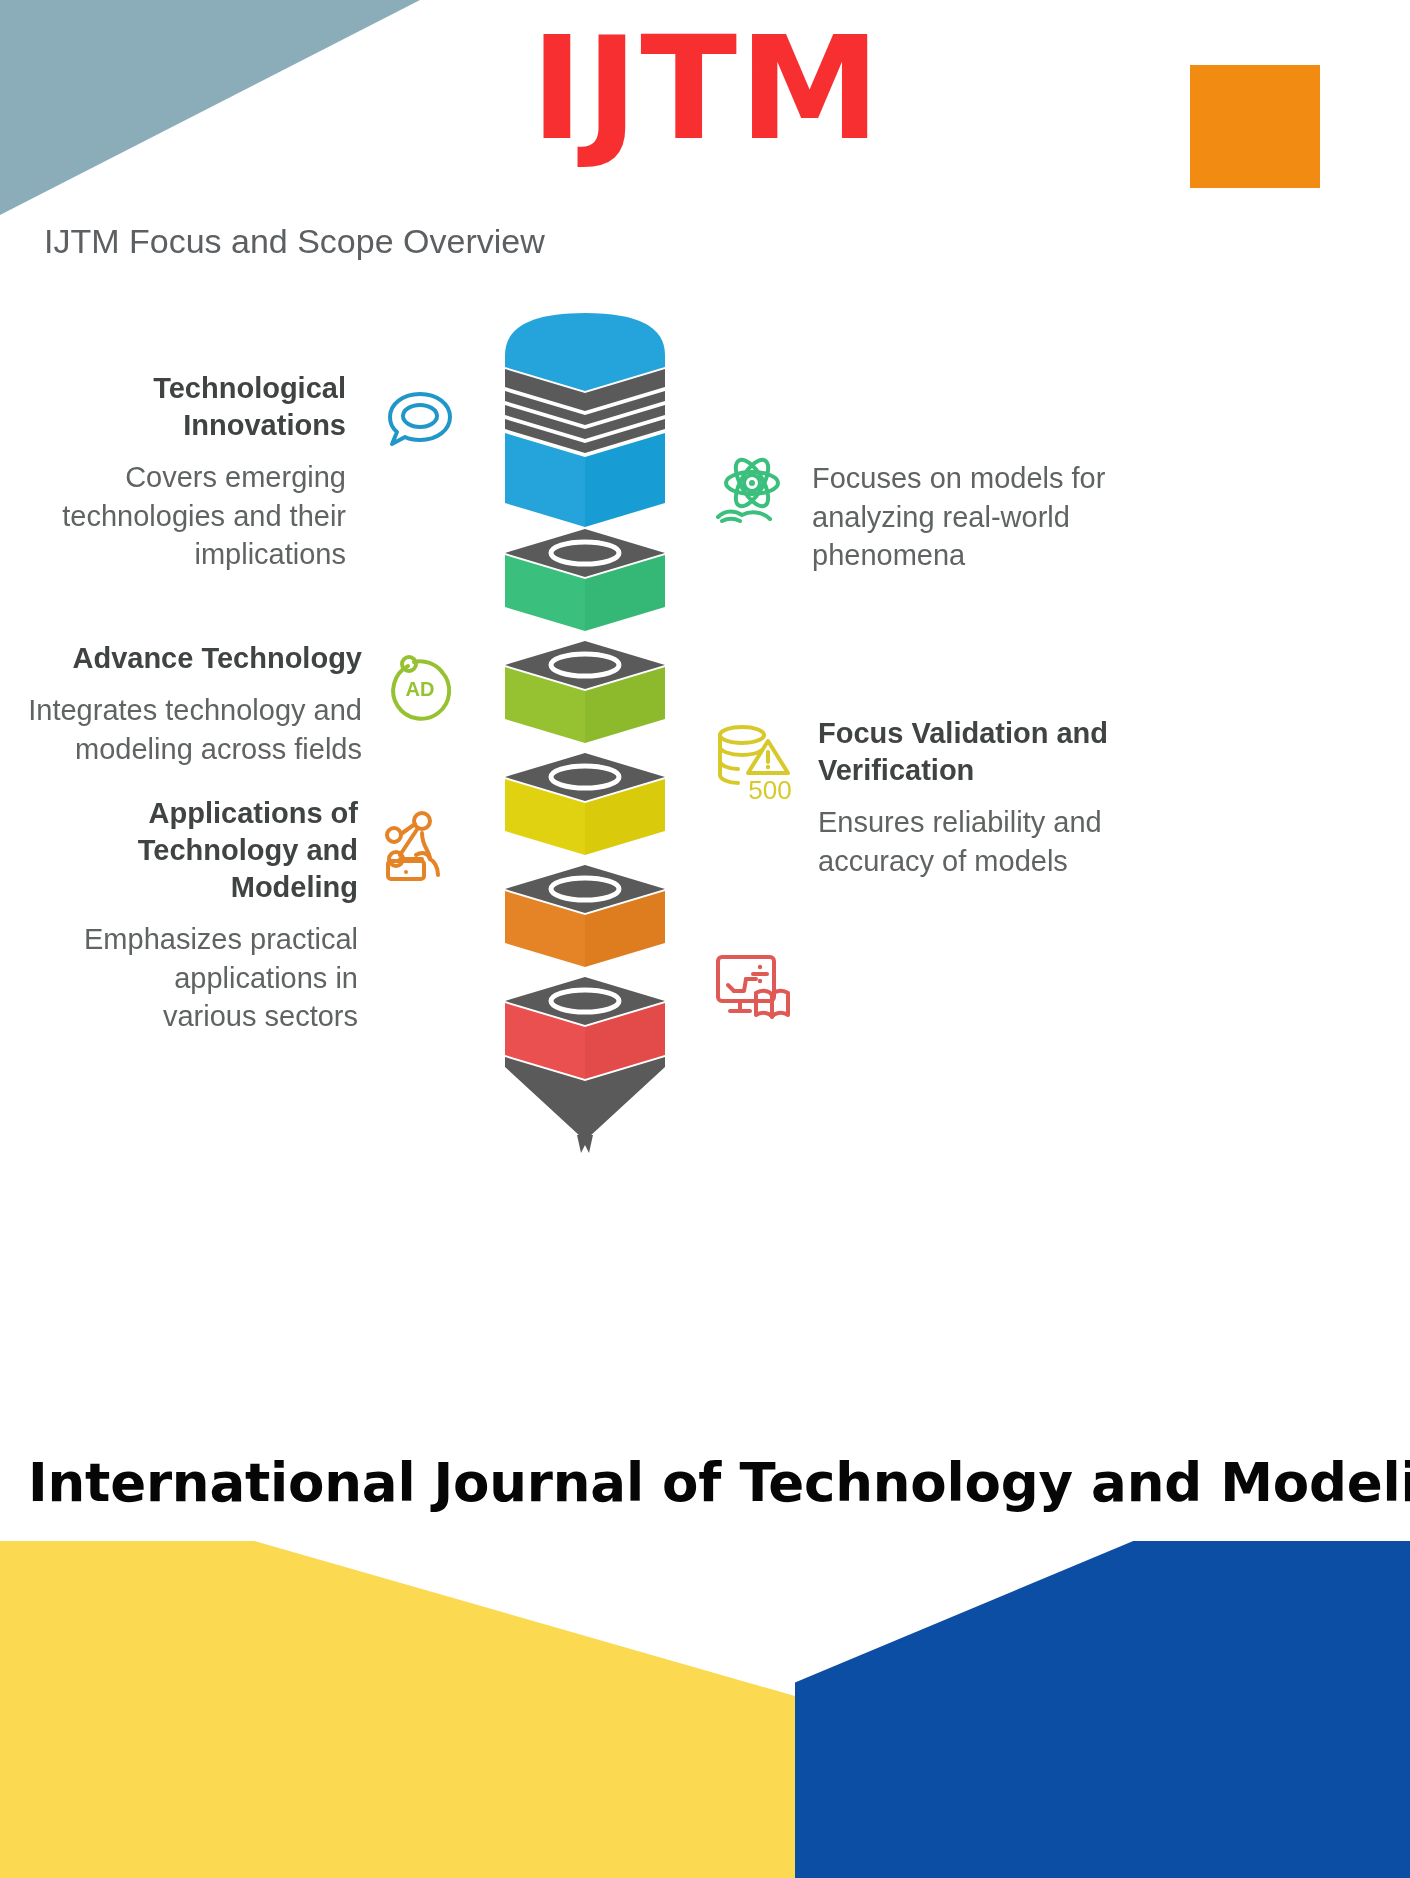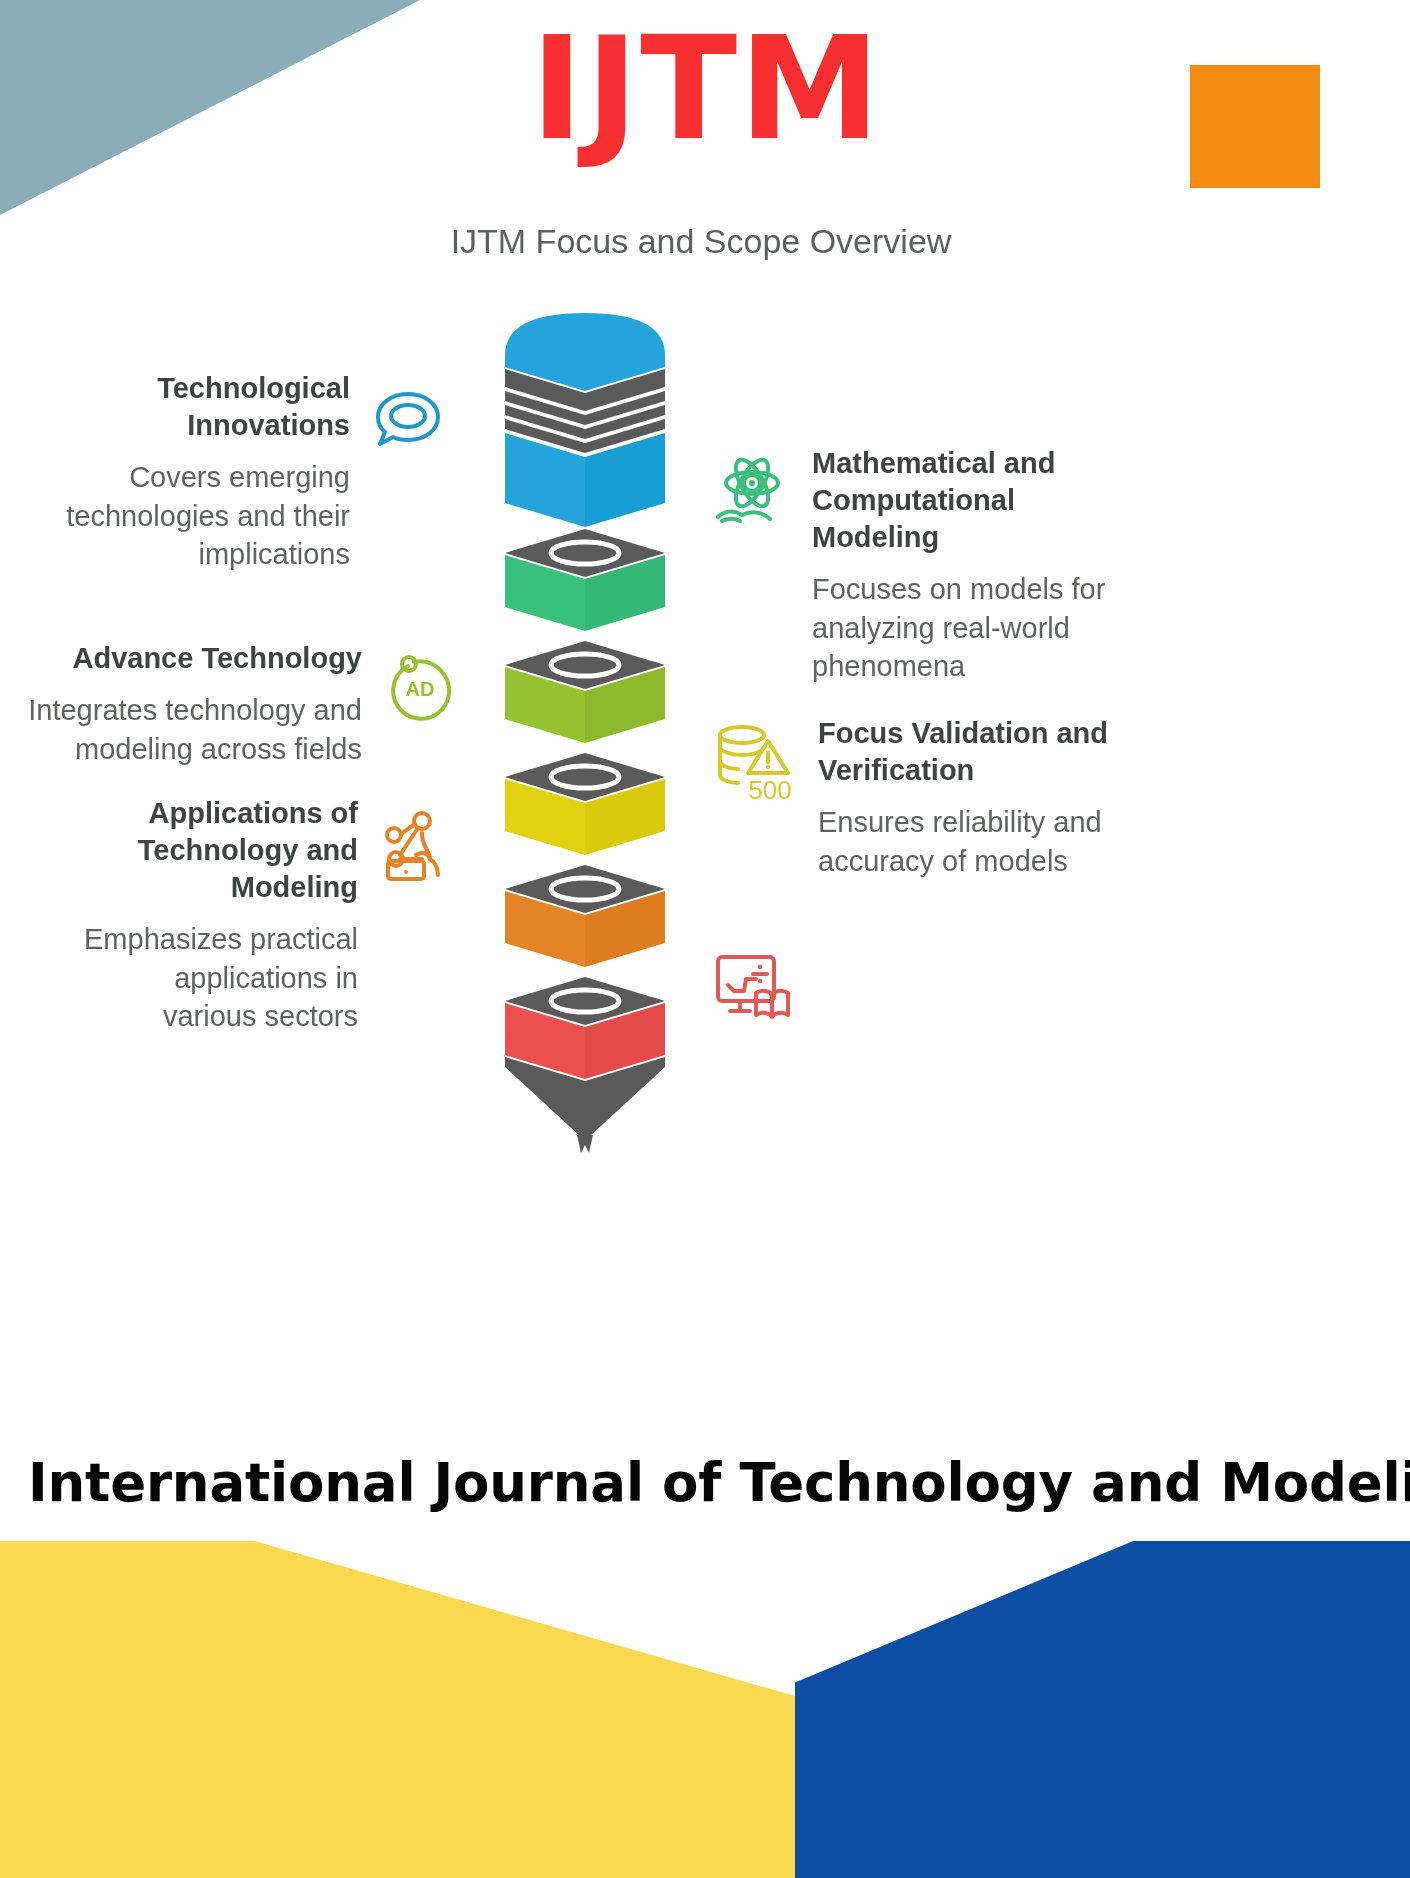--- a/index.html
+++ b/index.html
@@ -55,24 +55,24 @@
     font-size: 142px;
     line-height: 1;
     font-weight: 700;
     letter-spacing: 2px;
     color: #f72f30;
     font-family: "DejaVu Sans", sans-serif;
   }
   #subtitle {
     position: absolute;
     left: 0; right: 8px; top: 222px;
-    text-align: center;
     font-size: 34px;
     color: #5c6063;
     font-weight: 400;
+    padding-left: 44px;
   }
 
   
   #funnel {
     position: absolute;
     left: 465px;
     top: 295px;
     width: 240px;
     height: 880px;
   }
@@ -104,21 +104,21 @@
   .entry.right {
     display: flex;
     flex-direction: row;
     align-items: flex-start;
     justify-content: flex-start;
   }
   .entry.left .eicon { margin-left: 18px; margin-top: 8px; flex: 0 0 auto; }
   .entry.right .eicon { margin-right: 18px; margin-top: 4px; flex: 0 0 auto; }
 
   
-  #entry-tech-innovations { left: 48px; top: 370px; width: 400px; }
+  #entry-tech-innovations { left: 60px; top: 370px; width: 400px; gap: 16px; }
   #entry-advance-technology { left: 20px; top: 640px; width: 440px; }
   #entry-applications { left: 80px; top: 795px; width: 380px; }
 
   
   #entry-math-modeling { left: 710px; top: 445px; width: 440px; }
   #entry-model-validation { left: 710px; top: 715px; width: 450px; }
   #entry-education-tech { left: 710px; top: 945px; width: 450px; }
 
   .entry.left .etext { width: 100%; }
   .entry.right .etext { width: 100%; }
@@ -266,21 +266,20 @@
         <circle cx="42" cy="34" r="8" fill="none" stroke="#3bbf7d" stroke-width="4"></circle>
         <circle cx="42" cy="34" r="3" fill="#3bbf7d"></circle>
         <ellipse cx="42" cy="34" rx="26" ry="11" fill="none" stroke="#3bbf7d" stroke-width="4"></ellipse>
         <ellipse cx="42" cy="34" rx="26" ry="11" fill="none" stroke="#3bbf7d" stroke-width="4" transform="rotate(60 42 34)"></ellipse>
         <ellipse cx="42" cy="34" rx="26" ry="11" fill="none" stroke="#3bbf7d" stroke-width="4" transform="rotate(-60 42 34)"></ellipse>
         <path d="M8 68 C16 60 26 62 32 66 C40 62 52 62 60 70" fill="none" stroke="#3bbf7d" stroke-width="4" stroke-linecap="round"></path>
         <path d="M12 72 C20 68 26 70 30 72" fill="none" stroke="#3bbf7d" stroke-width="4" stroke-linecap="round"></path>
       </svg>
     </div>
     <div class="etext">
-      <p class="etitle">Mathematical and Computational Modeling</p>
       <p class="edesc">Focuses on models for analyzing real-world phenomena</p>
     </div>
   </div>
 
   <div class="entry right" id="entry-model-validation">
     <div class="eicon">
       <svg width="90" height="84" viewBox="0 0 90 84">
         <ellipse cx="32" cy="16" rx="22" ry="8" fill="none" stroke="#d8c92a" stroke-width="4"></ellipse>
         <path d="M10 16 L10 28 C10 32 20 36 32 36 C40 36 48 34 52 31" fill="none" stroke="#d8c92a" stroke-width="4" stroke-linecap="round"></path>
         <path d="M10 30 L10 42 C10 46 18 50 28 50" fill="none" stroke="#d8c92a" stroke-width="4" stroke-linecap="round"></path>

